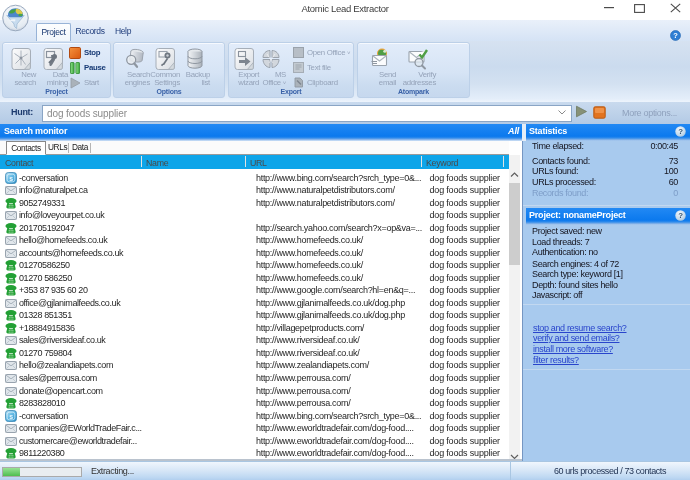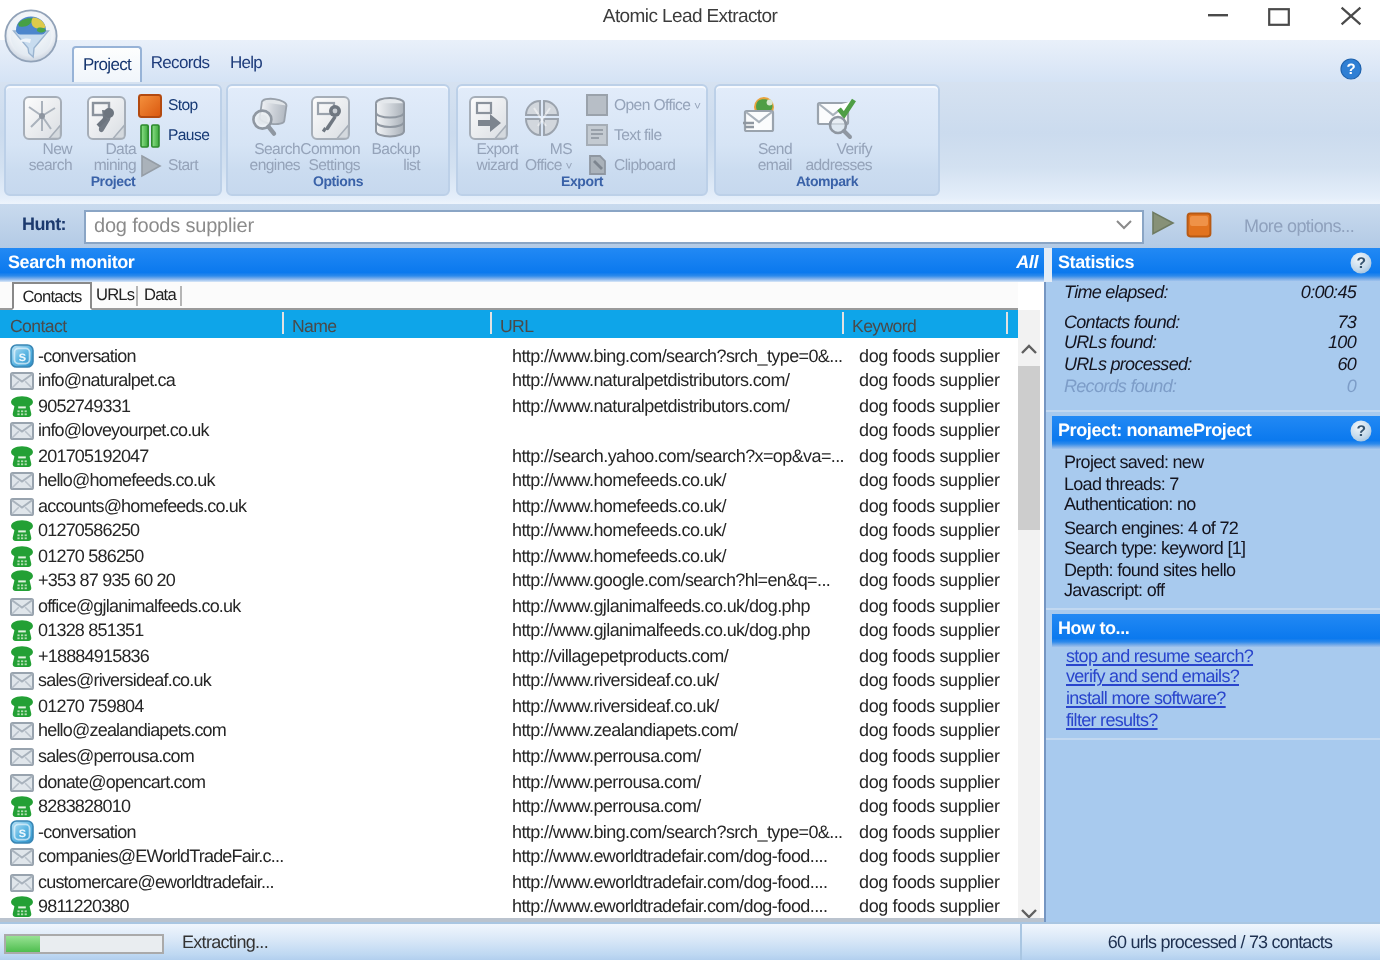--- a/index.html
+++ b/index.html
@@ -9,38 +9,38 @@
 .tab { position:absolute; top:23px; height:18px; line-height:17px; text-align:center; font-size:8.5px; letter-spacing:-0.35px; color:#1e3c7b; }
 .tab.active { background:linear-gradient(#fdfefe,#f0f5fb); border:1px solid #97b3d7; border-bottom:none; border-radius:2px 2px 0 0; color:#15356e; }
 .ribbon { left:0; top:41px; width:690px; height:61px; background:linear-gradient(180deg,#d6e2f1 0%,#cbdbee 42%,#d3e1f1 70%,#e4eefa 95%,#eef4fc 100%); }
 .rgroup { position:absolute; top:0.5px; height:56px; border:1px solid #bcd0e8; border-radius:3px; background:linear-gradient(180deg,#e2ecfa 0%,#d6e4f5 55%,#cbdcf0 78%,#c6d8ee 100%); box-shadow:inset 0 1px 0 rgba(255,255,255,0.7); }
 .glabel { position:absolute; left:0; bottom:1.5px; width:100%; text-align:center; font-size:7px; letter-spacing:-0.2px; font-weight:bold; color:#3a62a8; }
 .bigbtn { position:absolute; top:4px; width:30px; text-align:right; font-size:7.8px; letter-spacing:-0.3px; color:#95a3b9; line-height:8.8px; }
 .bigbtn svg { display:block; margin:0 auto 0 auto; }
 .bigbtn.w36 { width:36px; }
 .smbtn { position:absolute; height:12px; font-size:7.8px; letter-spacing:-0.3px; color:#95a3b9; line-height:12px; white-space:nowrap; }
 .smbtn svg { vertical-align:top; margin-right:3px; }
-.smbtn.on { color:#173a75; }
+.smbtn.on { color:#173a75;font-weight:bold; }
 .huntrow { left:0; top:102px; width:690px; height:22px; background:linear-gradient(#c9daee,#b3cae5); }
 .huntlbl { left:11px; top:107px; font-size:9px; letter-spacing:-0.3px; font-weight:bold; color:#1c3a6e; }
 .huntinput { left:42px; top:104.5px; width:530px; height:17px; background:#fff; border:1px solid #8aa5c5; font-size:10px; letter-spacing:-0.1px; color:#8b8b8b; line-height:15px; padding-left:4px; }
 .moreopt { left:622px; top:108px; font-size:9px; letter-spacing:-0.3px; color:#8fa1bd; }
 .phead { height:17px; white-space:nowrap; background:linear-gradient(180deg,#2289f4 0%,#0b79ee 72%,#2e8aeb 82%,#8cb7ec 92%,#d9e8f8 100%); color:#fff; font-size:9px; font-weight:bold; letter-spacing:-0.2px; line-height:15px; }
 .phead.rp { background:linear-gradient(180deg,#2289f4 0%,#0b79ee 72%,#2e8aeb 82%,#7fafe8 92%,#b2cfef 100%); }
 .tabstrip { left:0; top:141px; width:509px; height:14px; background:#fbfbfb; }
 .ttab { position:absolute; font-size:8.3px; letter-spacing:-0.4px; color:#222; }
 .thead { left:0; top:155px; width:509px; height:14px; background:#0ea5e9; font-size:8.8px; letter-spacing:-0.3px; color:#4a4a4a; }
 .trow { position:absolute; left:0; width:509px; height:12.6px; font-size:9px; letter-spacing:-0.4px; color:#262626; line-height:12.6px; white-space:nowrap; }
 .ric { position:absolute; left:5px; }
 .rc { position:absolute; left:19px; }
 .ru { position:absolute; left:256px; letter-spacing:-0.3px; }
 .rk { position:absolute; left:429.5px; letter-spacing:-0.18px; }
 .sbar { left:509px; top:155px; width:11px; height:304px; background:#f2f2f2; }
 .rpane { left:522px; top:124px; width:168px; height:337px; background:#a8caee; border-left:1px solid #7596c2; }
-.srow { position:absolute; left:10px; width:146px; height:11px; font-size:9px; letter-spacing:-0.35px; color:#14141e; line-height:11px;font-style:italic; }
+.srow { position:absolute; left:10px; width:146px; height:11px; font-size:9px; letter-spacing:-0.35px; color:#14141e; line-height:11px; }
 .srow .sv { position:absolute; right:0; }
 .srow.gray { color:#7d9dc8; }
 .prow { position:absolute; left:10px; width:155px; height:11px; font-size:9px; letter-spacing:-0.35px; color:#14141e; line-height:11px; white-space:nowrap; }
 .lrow { position:absolute; left:11px; height:11px; font-size:9px; letter-spacing:-0.35px; line-height:11px; }
 .lrow span { color:#2945cc; text-decoration:underline; }
 .statusbar { left:0; top:461px; width:690px; height:19px; background:linear-gradient(#f0f6fd 0%,#d8e7f7 45%,#bed8f2 85%,#b2cfee 100%); border-top:1px solid #a9c6e2; }
 .ptrack { left:2px; top:467px; width:80px; height:10px; background:#e9edf0; border:1px solid #aaaaaa; }
 .pfill { left:0px; top:0px; width:17px; height:8px; background:linear-gradient(#98e294,#4fbe4f); }
 </style></head><body>
 <div class="win">
@@ -590,23 +590,20 @@
           </svg></span>
       </div>
 <div class="prow" style="top:101.5px">Project saved: new</div>
 <div class="prow" style="top:112.5px">Load threads: 7</div>
 <div class="prow" style="top:123px">Authentication: no</div>
 <div class="prow" style="top:134.5px">Search engines: 4 of 72</div>
 <div class="prow" style="top:145px">Search type: keyword [1]</div>
 <div class="prow" style="top:156px">Depth: found sites hello</div>
 <div class="prow" style="top:166px">Javascript: off</div>
     <div style="position:absolute;left:1px;top:180px;width:167px;height:1px;background:#c2d8f0"></div>
-    <div class="phead rp" style="position:absolute;left:4px;top:183px;width:164px">
-        <span style="position:absolute;left:3px">How to...</span>
-      </div>
 <div class="lrow" style="top:198.5px"><span>stop and resume search?</span></div>
 <div class="lrow" style="top:209px"><span>verify and send emails?</span></div>
 <div class="lrow" style="top:220px"><span>install more software?</span></div>
 <div class="lrow" style="top:230.5px"><span>filter results?</span></div>
     <div style="position:absolute;left:1px;top:245px;width:167px;height:1px;background:#c2d8f0"></div>
   </div>
   <div class="abs statusbar"></div>
   <div class="abs ptrack">
       <div class="abs pfill"></div>
     </div>

